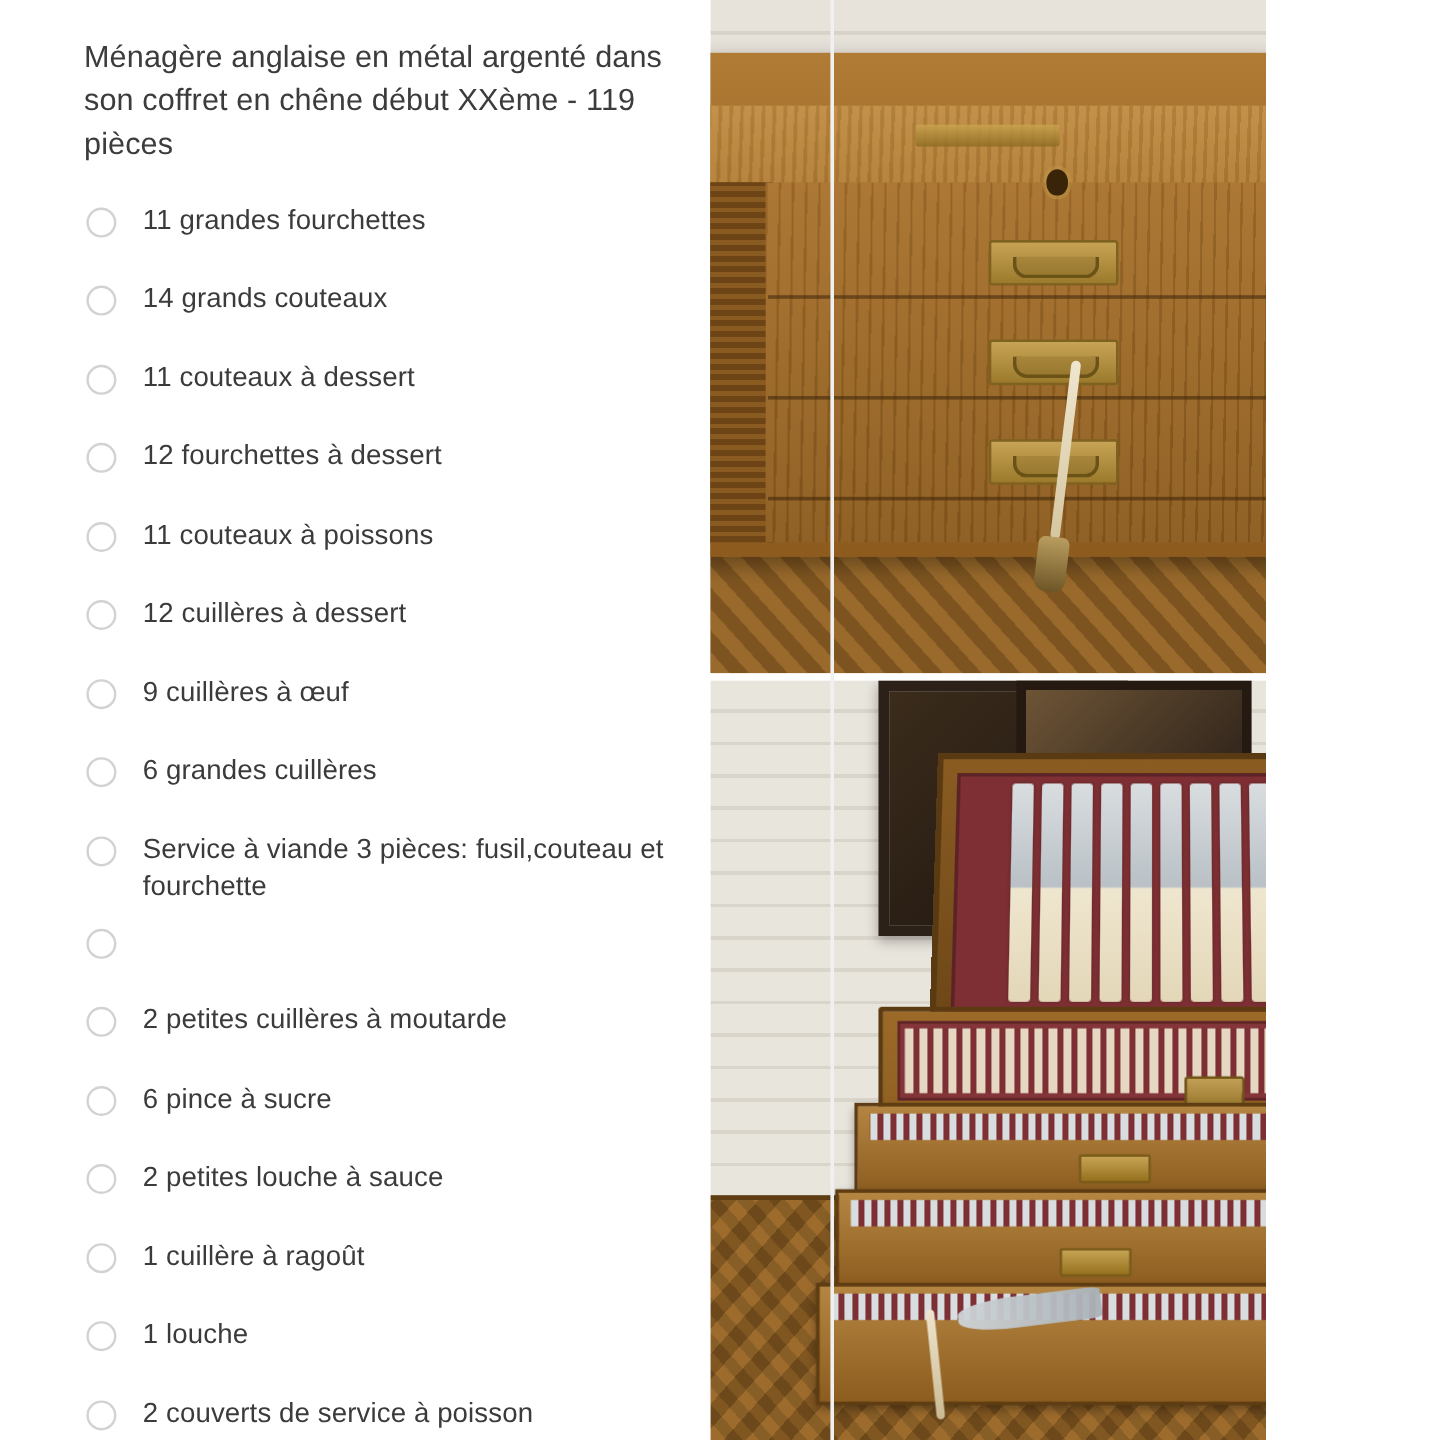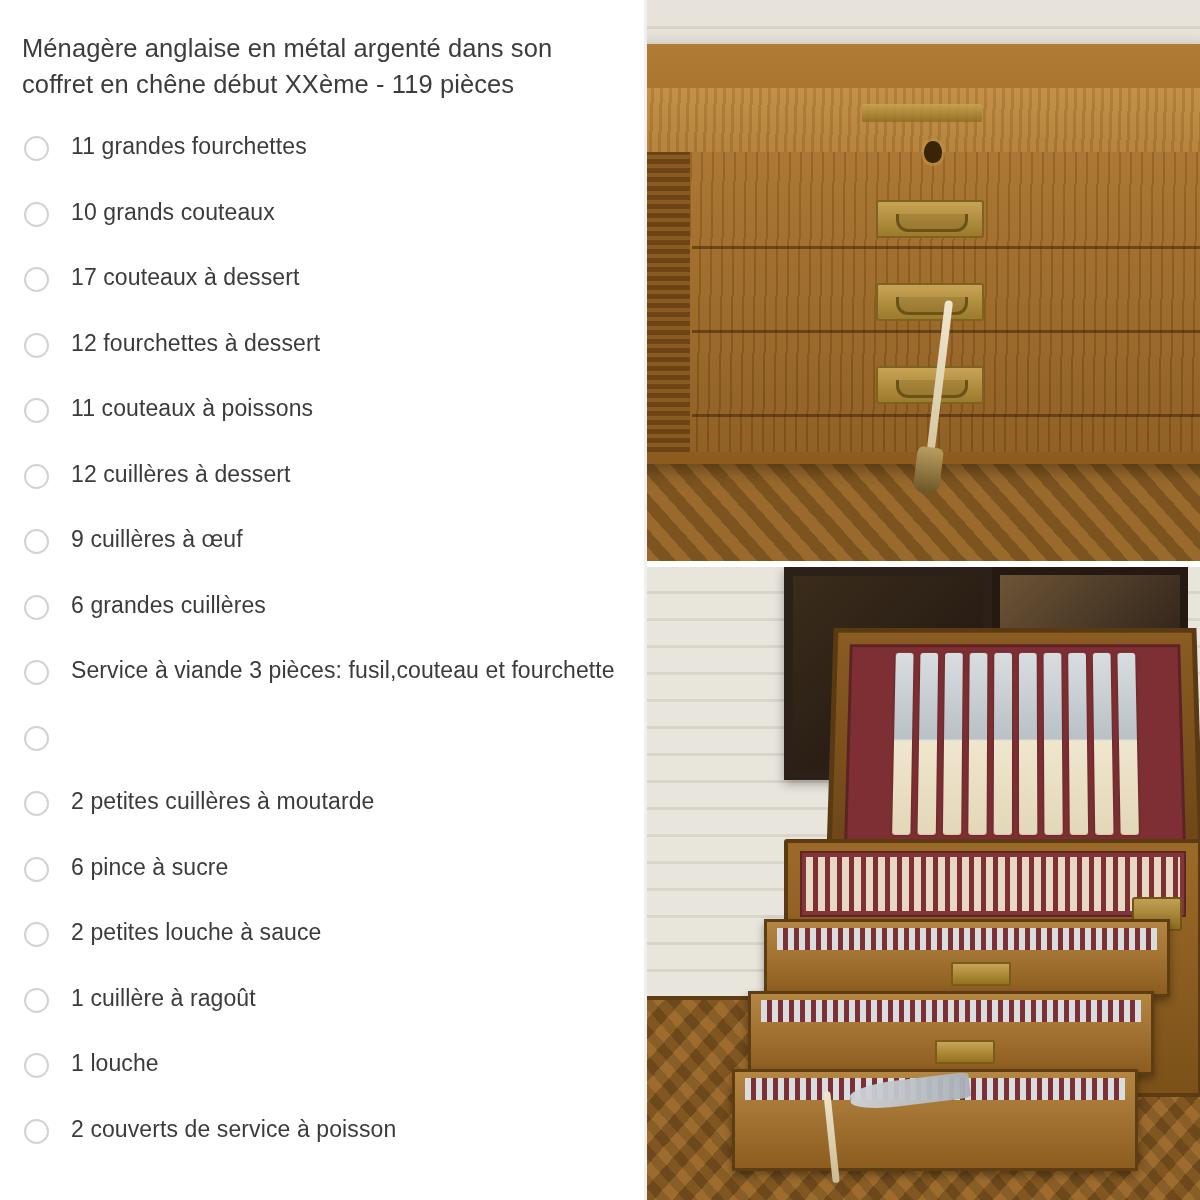--- a/index.html
+++ b/index.html
@@ -9,23 +9,24 @@
   }
   body {
     width: 1200px;
     height: 1200px;
     overflow: hidden;
     font-family: "Liberation Sans", sans-serif;
     color: #3b3b3b;
   }
   .page {
     position: relative;
-    width: 1200px;
+    width: 1007px;
     height: 1200px;
     display: flex;
+    margin-left: 48px;
   }
 
   
   .list-panel {
     width: 644px;
     height: 1200px;
     box-sizing: border-box;
     padding: 26px 22px 0 18px;
     background: #ffffff;
     position: relative;
@@ -341,25 +342,25 @@
   <div class="list-panel">
     <div class="list-title">Ménagère anglaise en métal argenté dans son coffret en chêne début XXème - 119 pièces</div>
 
     <div class="items">
       <div class="item">
         <span class="bullet"></span>
         <span class="item-label">11 grandes fourchettes</span>
       </div>
       <div class="item">
         <span class="bullet"></span>
-        <span class="item-label">10 grands couteaux</span>
-      </div>
-      <div class="item">
-        <span class="bullet"></span>
-        <span class="item-label">17 couteaux à dessert</span>
+        <span class="item-label">14 grands couteaux</span>
+      </div>
+      <div class="item">
+        <span class="bullet"></span>
+        <span class="item-label">11 couteaux à dessert</span>
       </div>
       <div class="item">
         <span class="bullet"></span>
         <span class="item-label">12 fourchettes à dessert</span>
       </div>
       <div class="item">
         <span class="bullet"></span>
         <span class="item-label">11 couteaux à poissons</span>
       </div>
       <div class="item">

